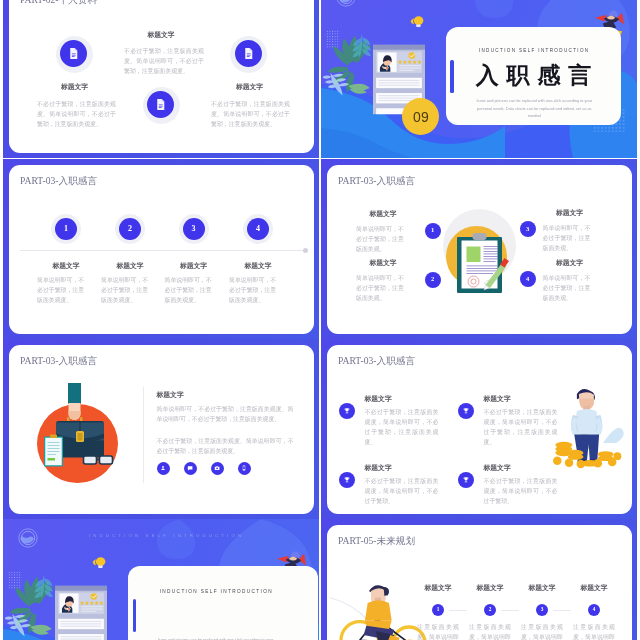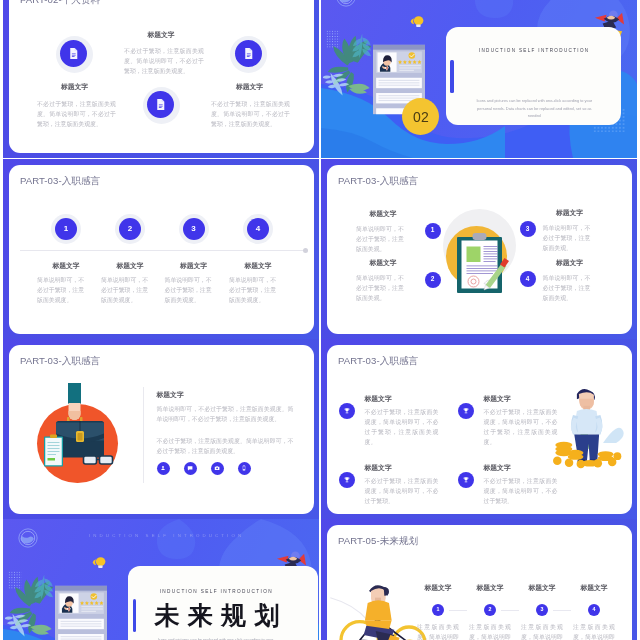--- a/index.html
+++ b/index.html
@@ -4,21 +4,21 @@
 <style>
   html,body{margin:0;padding:0;}
   body{width:640px;height:640px;overflow:hidden;background:#ffffff;
        font-family:"Liberation Sans",sans-serif;-webkit-font-smoothing:antialiased;}
   #page{position:absolute;left:0;top:0;width:640px;height:640px;overflow:hidden;}
 
   .slide{position:absolute;width:316px;height:180px;overflow:hidden;}
   .bg{position:absolute;inset:0;
       background:linear-gradient(122deg,#5048e9 0%,#4a4fe4 45%,#4758e8 100%);}
   .card{position:absolute;left:5.5px;top:5.5px;width:305px;height:169px;
-        background:#fff;border-radius:11px;overflow:hidden;}
+        background:#fff;border-radius:11px;overflow:hidden;font-family:Liberation Serif, serif;}
 
   
   .ptitle{position:absolute;left:11.5px;top:10px;font-size:9.6px;color:#73738f;
           letter-spacing:.05px;white-space:nowrap;font-weight:400;}
 
   
   .circ{position:absolute;border-radius:50%;background:#4035ea;
         display:flex;align-items:center;justify-content:center;color:#fff;}
   .ring{position:absolute;border-radius:50%;background:#eef0f6;}
 
@@ -252,25 +252,26 @@
       <path d="M22 30 l20-6 l8 14 l-22 6z" fill="#2b2b52"></path>
       <path d="M30 42 l10 8 l-4 4 l-10-8z" fill="#2b2b52"></path>
       <path d="M44 44 l10 2 l-2 6 l-10-2z" fill="#f5f5fa"></path>
       <path d="M48 44 l14 2 l-4 10 l-12-4z" fill="#f5c228"></path>
       <path d="M20 40 l10 4 l-8 8z" fill="#f5f5fa"></path>
     </svg>
 
     <div class="dvcard" style="left:125.3px;top:48.9px;width:174.5px;height:98px;">
       <div class="dvbar" style="left:4px;top:32.8px;width:3.7px;height:33px;"></div>
       <div class="dvsub" style="left:32.5px;top:21.4px;">INDUCTION SELF INTRODUCTION</div>
+      <div class="dvtitle" style="left:29.5px;top:37px;">入职感言</div>
       <div class="dvdesc" style="left:29.5px;top:70px;width:117px;">Icons and pictures can be replaced with one-click according to your personal needs. Data charts can be replaced and edited, set so as needed</div>
     </div>
 
     <div class="badge" style="left:81.4px;top:120.2px;width:37px;height:37px;">
-          <span>02</span>
+          <span>09</span>
         </div>
   </div>
 </div>
 
 <div class="slide" id="sl3" style="left:3px;top:159px;">
   <div class="bg"></div>
   <div class="card">
     <div class="ptitle">PART-03-入职感言</div>
 
     <div class="tlline"></div>
@@ -658,21 +659,20 @@
       <path d="M22 30 l20-6 l8 14 l-22 6z" fill="#2b2b52"></path>
       <path d="M30 42 l10 8 l-4 4 l-10-8z" fill="#2b2b52"></path>
       <path d="M44 44 l10 2 l-2 6 l-10-2z" fill="#f5f5fa"></path>
       <path d="M48 44 l14 2 l-4 10 l-12-4z" fill="#f5c228"></path>
       <path d="M20 40 l10 4 l-8 8z" fill="#f5f5fa"></path>
     </svg>
 
     <div class="dvcard" style="left:124.5px;top:47.3px;width:190px;height:110px;">
       <div class="dvbar" style="left:5px;top:33px;width:3.7px;height:33px;"></div>
       <div class="dvsub" style="left:32.2px;top:22.4px;font-size:4.72px;letter-spacing:1.36px;">INDUCTION SELF INTRODUCTION</div>
-      <div class="dvtitle" style="left:27px;top:37px;font-size:25px;letter-spacing:8.3px;">未来规划</div>
       <div class="dvdesc" style="left:29.5px;top:70px;width:117px;">Icons and pictures can be replaced with one-click according to your</div>
     </div>
   </div>
 </div>
 
 <div class="slide" id="sl8" style="left:321px;top:519px;">
   <div class="bg"></div>
   <div class="card">
     <div class="ptitle">PART-05-未来规划</div>
 

